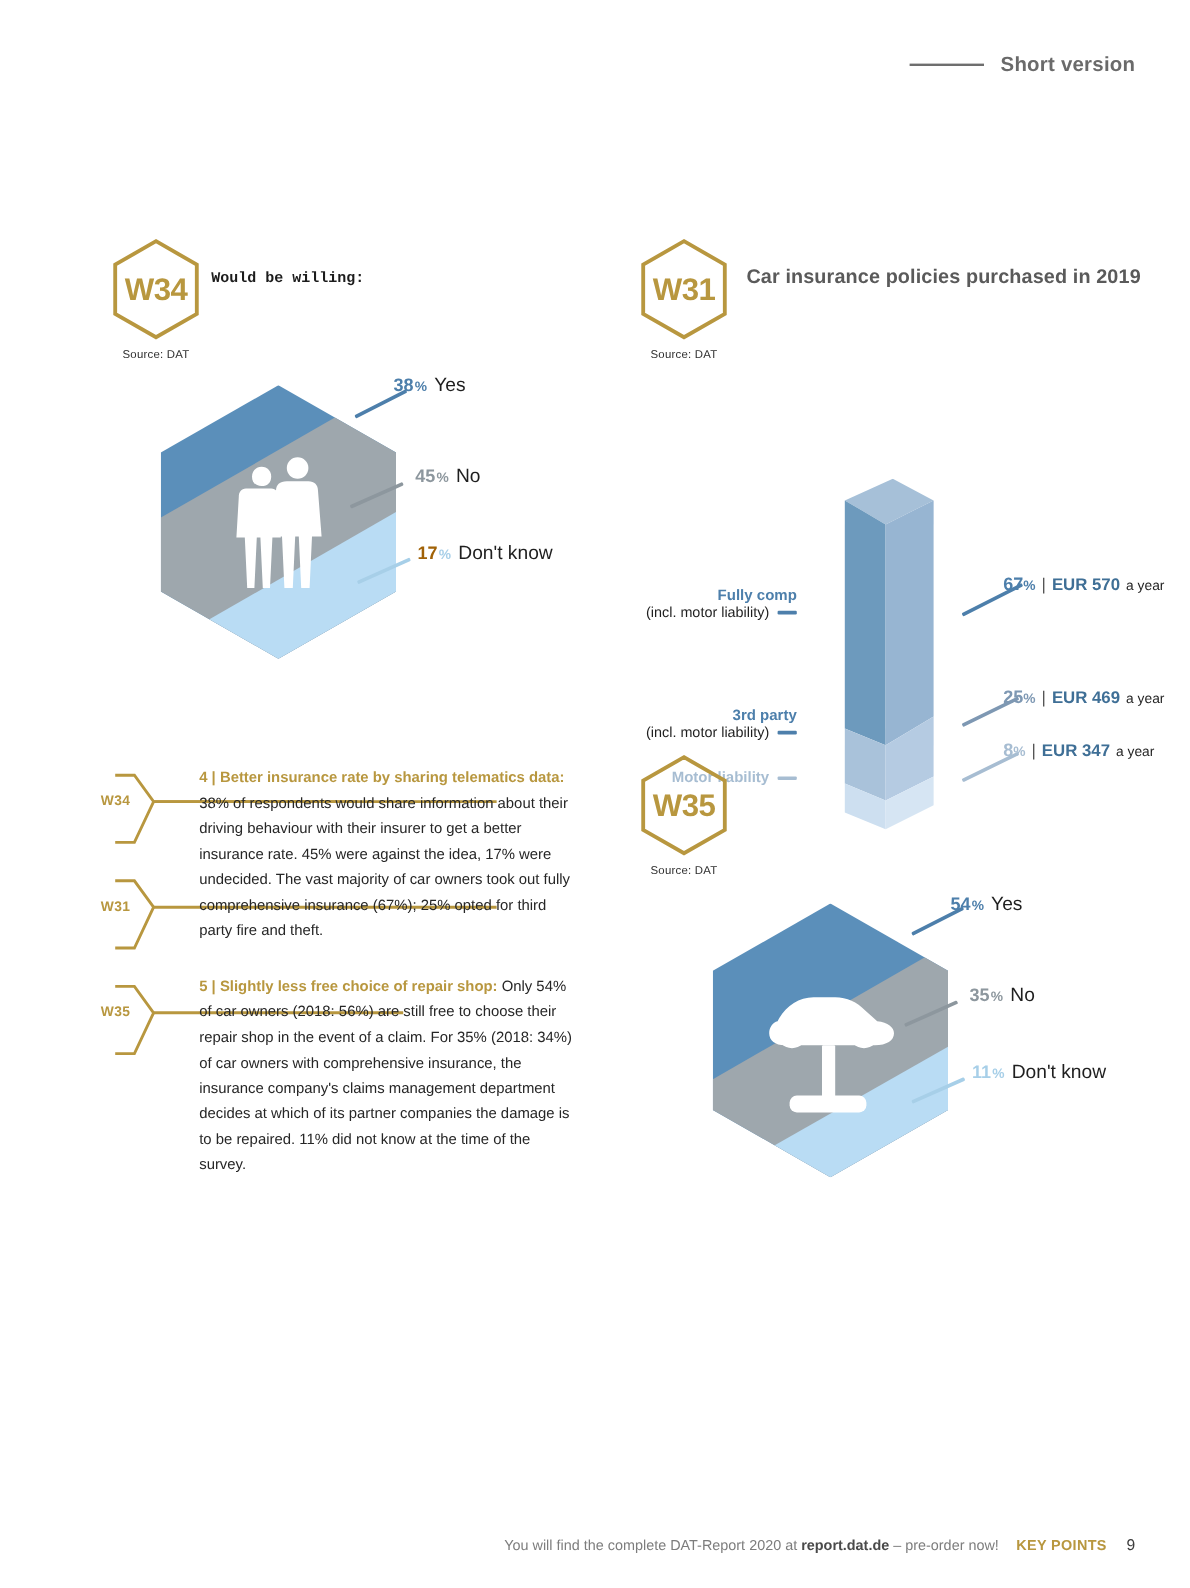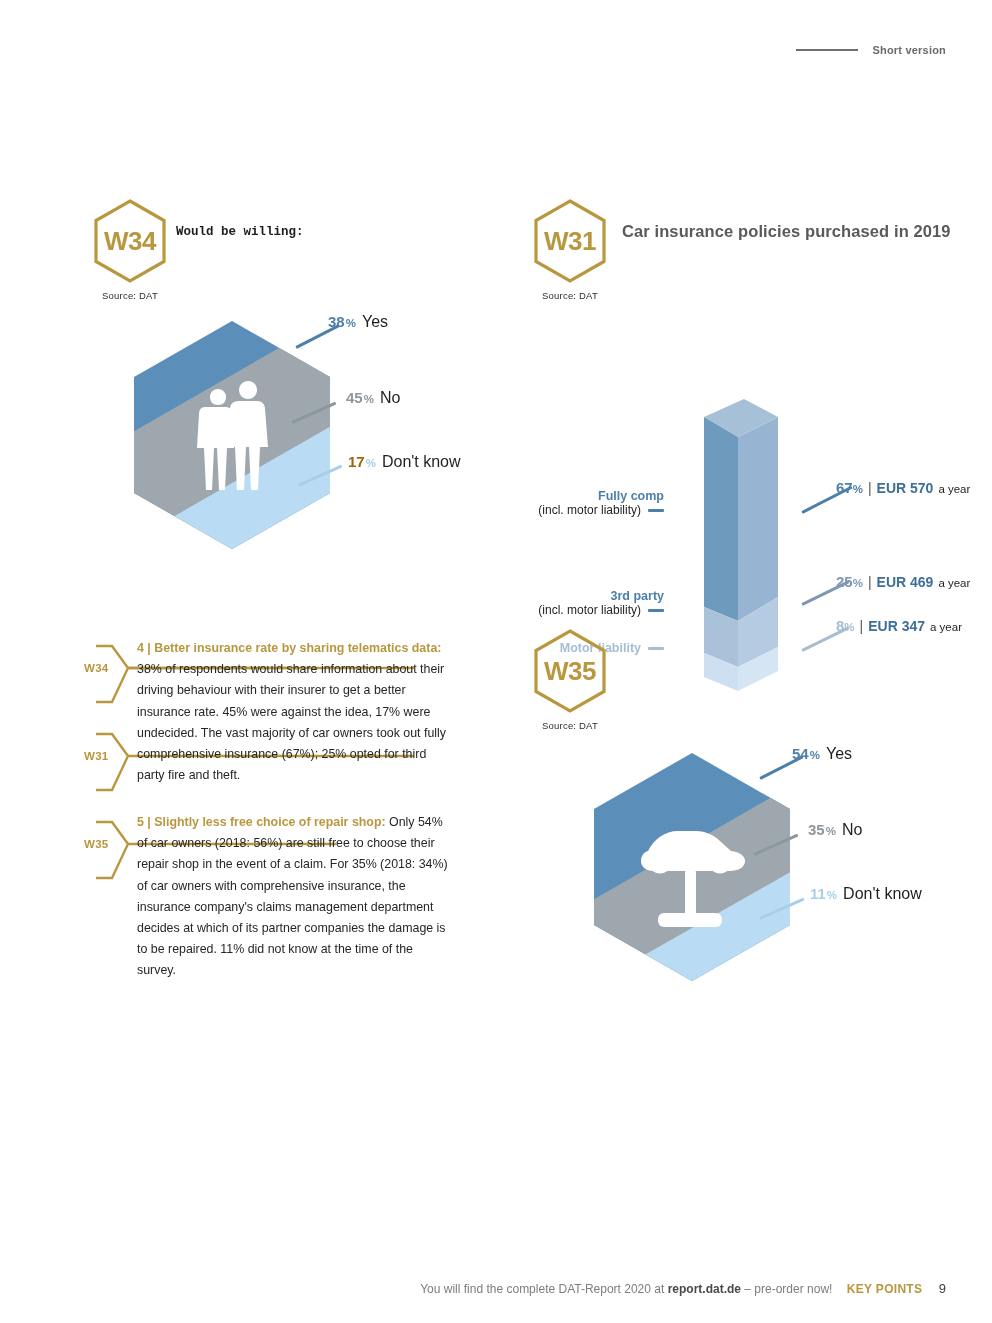--- a/index.html
+++ b/index.html
@@ -9,21 +9,21 @@
     background: #ffffff;
     font-family: "Liberation Sans", sans-serif;
     position: relative;
     overflow: hidden;
     color: #3c3c3c;
   }
 
   
   .header-mark { position:absolute; top:44px; right:46px; display:flex; align-items:center; gap:14px; }
   .header-rule { width:62px; height:2px; background:#6e6e6e; }
-  .header-label { font-size:11px; font-weight:bold; color:#6a6a6a; letter-spacing:.2px; }
+  .header-label { font-size:17px; font-weight:bold; color:#6a6a6a; letter-spacing:.2px; }
 
   
   .panel { position:absolute; }
   #panel-w34 { left:84px;  top:198px; width:420px; }
   #panel-w31 { left:524px; top:198px; width:450px; }
   #panel-w35 { left:524px; top:628px; width:450px; }
 
   .panel-head { display:flex; align-items:flex-start; }
 
   .badge-wrap { width:92px; flex:0 0 92px; text-align:center; }
@@ -60,21 +60,21 @@
   .bar-leg-right { position:absolute; white-space:nowrap; display:flex; align-items:baseline; }
   .br-pct { font-size:15px; font-weight:bold; }
   .br-pctsign { font-size:11.5px; font-weight:bold; }
   .br-sep { margin:0 5px; color:#555; font-size:14px; }
   .br-eur { font-size:14px; font-weight:bold; color:#3f6f96; }
   .br-tail { font-size:11.5px; color:#1f1f1f; margin-left:5px; }
 
   
   #textblock-1 { position:absolute; left:84px; top:638px; width:380px; }
   #textblock-2 { position:absolute; left:84px; top:812px; width:380px; }
-  .tb-body { margin-left:53px; width:318px; position:relative; }
+  .tb-body { margin-left:82px; width:318px; position:relative; }
   .tb-p { font-size:12.4px; line-height:21.2px; color:#262626; margin:0; }
   .tb-lead { color:#b8973f; font-weight:bold; }
   .brackets { position:absolute; left:0; top:0; width:70px; }
   .bracket { position:absolute; }
   .bracket .tag { position:absolute; font-size:11.5px; font-weight:bold; color:#b8973f; letter-spacing:.3px; }
 
   
   .footer { position:absolute; left:0; right:0; bottom:26px; text-align:right; padding-right:46px;padding-left:20px; }
   .footer-line { font-size:12px; color:#7d7d7d; }
   .footer-line b { color:#4a4a4a; }

